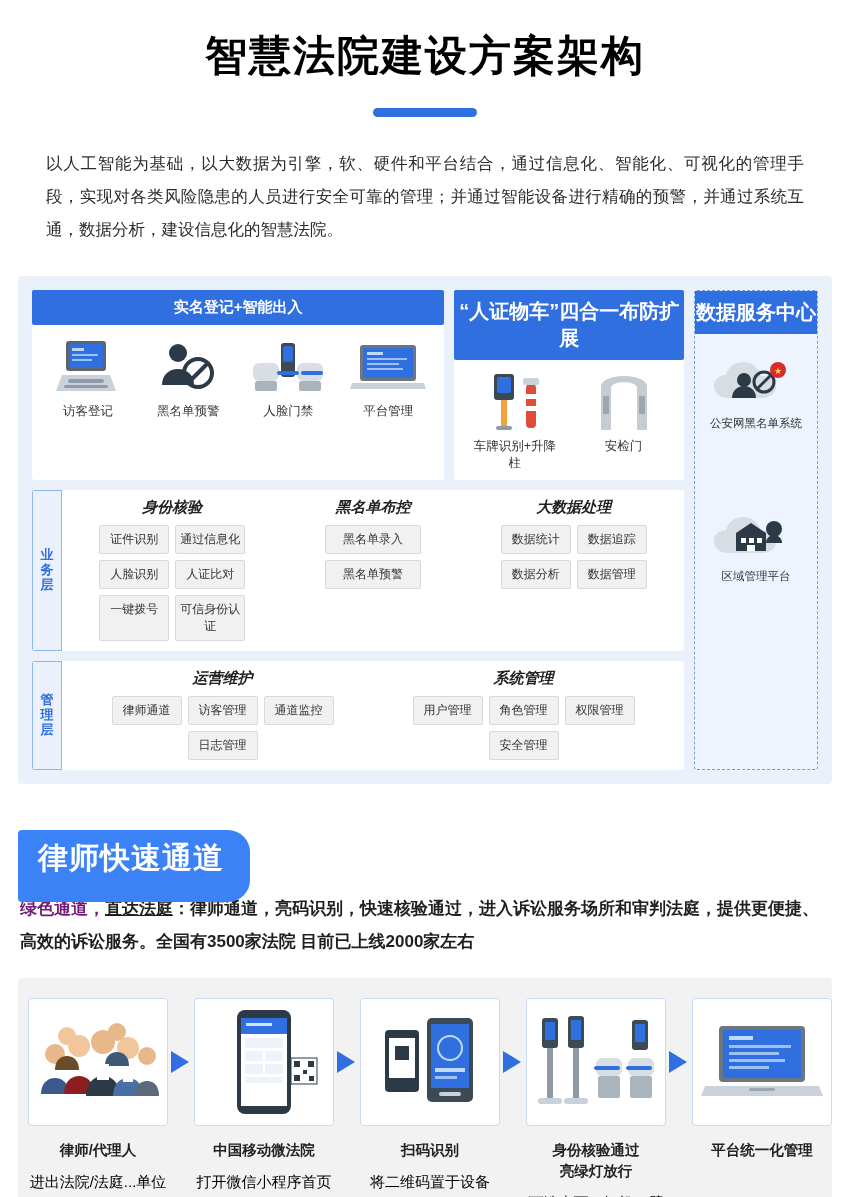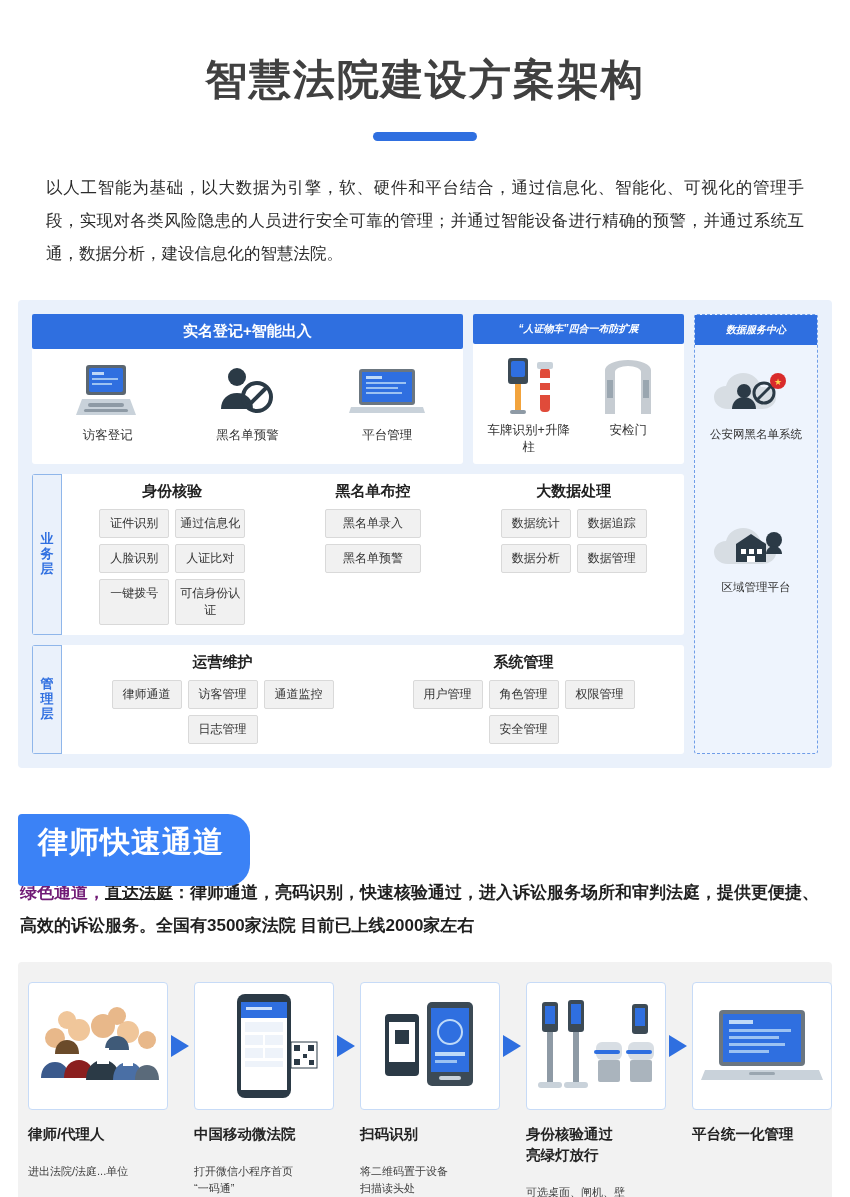--- a/index.html
+++ b/index.html
@@ -11,23 +11,23 @@
     font-family: "Liberation Sans", "DejaVu Sans", sans-serif;
     color: #222;
   }
   .page { width: 850px; position: relative; padding: 0 0 30px 0; }
 
   
   .title {
     text-align: center;
     font-size: 42px;
     font-weight: bold;
-    color: #404040;
+    color: #000000;
     letter-spacing: 2px;
-    padding-top: 52px;
+    padding-top: 28px;
   }
   .title-underline {
     width: 104px; height: 9px; border-radius: 5px;
     background: #2f6fe0;
     margin: 24px auto 0 auto;
   }
   .intro {
     margin: 30px 46px 0 46px;
     font-size: 16.5px;
     line-height: 2.0;
@@ -54,21 +54,21 @@
   }
   .panel-head {
     background: #2f6fe0;
     color: #fff;
     font-size: 15px;
     font-weight: bold;
     text-align: center;
     padding: 8px 0;
     border-radius: 2px;
   }
-  .panel-head.small { font-size: 10px; font-style: italic; }
+  .panel-head.small { font-size: 20px; }
   .panel-body { padding: 10px 6px 8px 6px; display: flex; justify-content: space-around; }
 
   .item { width: 92px; text-align: center; }
   .item .label { font-size: 12.5px; color: #333; margin-top: 6px; }
   .thumb {
     height: 62px; display: flex; align-items: flex-end; justify-content: center;
   }
 
   .panel-a { width: 431px; }
   .panel-b { flex: 1 1 auto; }
@@ -100,21 +100,21 @@
     color: #2f6fe0;
     font-size: 13px;
     font-weight: bold;
     display: flex; align-items: center; justify-content: center;
     text-align: center;
     line-height: 1.15;
     padding: 4px 2px;
   }
   .layer-content { flex: 1 1 auto; padding: 8px 10px 10px 10px; display: flex; }
   .group { flex: 1 1 0; padding: 0 6px; }
-  .group-title { text-align: center; font-size: 15px; font-weight: bold; color: #222; margin-bottom: 8px; }
+  .group-title { text-align: center; font-size: 15px; font-weight: bold; color: #222; margin-bottom: 8px; font-style: italic; }
   .chips { display: flex; flex-wrap: wrap; gap: 6px; justify-content: center; }
   .chip {
     background: #f1f1f1;
     border: 1px solid #d9d9d9;
     border-radius: 2px;
     font-size: 12px;
     color: #333;
     padding: 5px 0;
     width: 70px;
     text-align: center;
@@ -145,31 +145,31 @@
 
   .flow {
     margin: 20px 18px 0 18px;
     background: #f2f2f2;
     border-radius: 4px;
     padding: 20px 10px 24px 10px;
     display: flex;
     align-items: flex-start;
     justify-content: space-between;
   }
-  .step { width: 152px; text-align: left; }
+  .step { width: 152px; text-align: center; }
   .card {
     width: 140px; height: 128px;
     background: #fff;
     border: 1px solid #c7dbf7;
     border-radius: 4px;
     display: flex; align-items: center; justify-content: center;
     overflow: hidden;
   }
   .step-title { font-size: 14.5px; font-weight: bold; color: #222; margin-top: 14px; line-height: 1.45; }
-  .step-desc { font-size: 11px; color: #404040; margin-top: 18px; line-height: 1.5; }
+  .step-desc { font-size: 15px; color: #000000; margin-top: 10px; line-height: 1.5; }
   .chev {
     width: 26px; flex: 0 0 26px; color: #2f6fe0;
     display:flex; align-items:center; justify-content:center;
     height: 128px; font-size: 26px;
   }
   svg { display: block; }
 </style>
 </head>
 <body>
 
@@ -211,20 +211,35 @@
                 <svg width="72" height="60" viewBox="0 0 72 60">
                   <circle cx="26" cy="16" r="9" fill="#2b3a46"></circle>
                   <path d="M10 48c0-10 7-16 16-16s16 6 16 16z" fill="#2b3a46"></path>
                   <circle cx="46" cy="36" r="14" fill="none" stroke="#2b3a46" stroke-width="4"></circle>
                   <line x1="36" y1="46" x2="56" y2="26" stroke="#2b3a46" stroke-width="4"></line>
                 </svg>
               </div>
               <div class="label">黑名单预警</div>
             </div>
 
+            <div class="item">
+              <div class="thumb">
+                <svg width="82" height="60" viewBox="0 0 82 60">
+                  <rect x="6" y="26" width="26" height="18" rx="6" fill="#d8dee4"></rect>
+                  <rect x="50" y="26" width="26" height="18" rx="6" fill="#d8dee4"></rect>
+                  <rect x="8" y="44" width="22" height="10" rx="2" fill="#aab4bd"></rect>
+                  <rect x="52" y="44" width="22" height="10" rx="2" fill="#aab4bd"></rect>
+                  <rect x="34" y="6" width="14" height="34" rx="3" fill="#3c4a55"></rect>
+                  <rect x="36" y="9" width="10" height="16" rx="2" fill="#2f6fe0"></rect>
+                  <rect x="30" y="34" width="22" height="4" rx="2" fill="#2f6fe0"></rect>
+                  <rect x="54" y="34" width="22" height="4" rx="2" fill="#2f6fe0"></rect>
+                </svg>
+              </div>
+              <div class="label">人脸门禁</div>
+            </div>
 
             <div class="item">
               <div class="thumb">
                 <svg width="80" height="60" viewBox="0 0 80 60">
                   <rect x="12" y="8" width="56" height="36" rx="3" fill="#6b7680"></rect>
                   <rect x="15" y="11" width="50" height="30" fill="#2f6fe0"></rect>
                   <rect x="19" y="15" width="16" height="3" fill="#bfdaf8"></rect>
                   <rect x="19" y="21" width="40" height="2" fill="#9cc2f2"></rect>
                   <rect x="19" y="26" width="32" height="2" fill="#9cc2f2"></rect>
                   <rect x="19" y="31" width="36" height="2" fill="#9cc2f2"></rect>

